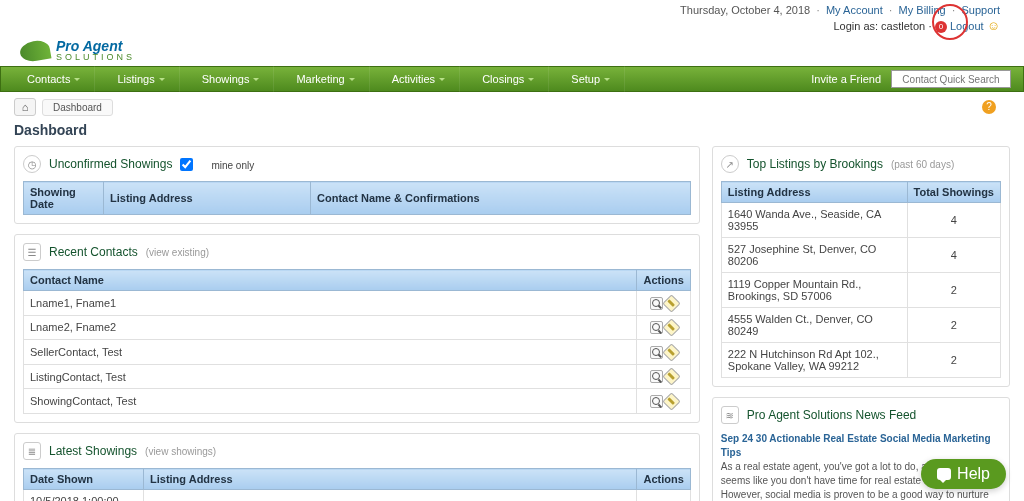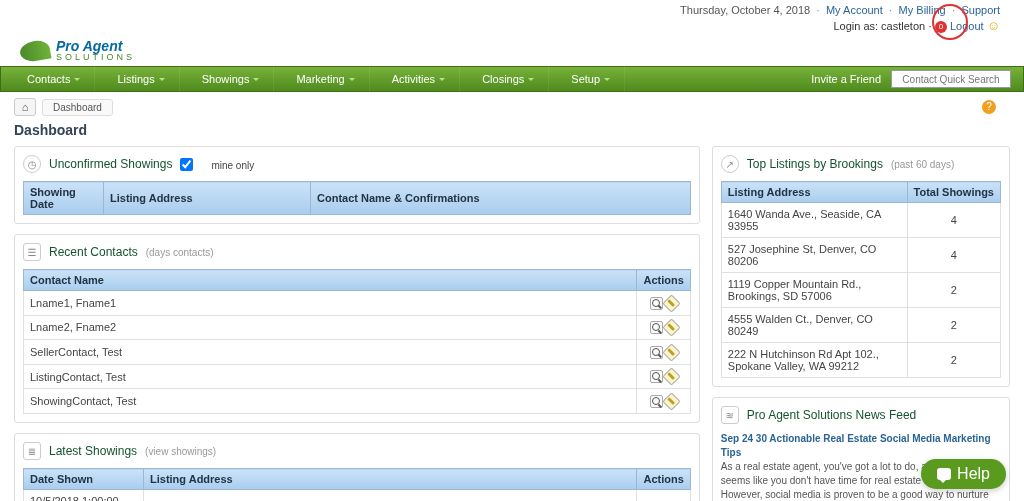--- a/index.html
+++ b/index.html
@@ -161,21 +161,21 @@
           <th>Contact Name &amp; Confirmations</th>
         </tr>
           </thead>
       </table>
     </div>
 
     <div class="panel">
       <div class="sec-head">
         <div class="ic sq">☰</div>
         <span class="ttl">Recent Contacts</span>
-        <a href="#" class="sub">(days contacts)</a>
+        <a href="#" class="sub">(view existing)</a>
       </div>
       <table class="grid">
         <thead>
             <tr>
           <th>Contact Name</th>
           <th class="act">Actions</th>
         </tr>
           </thead>
         <tbody id="rc-body">
             <tr>

